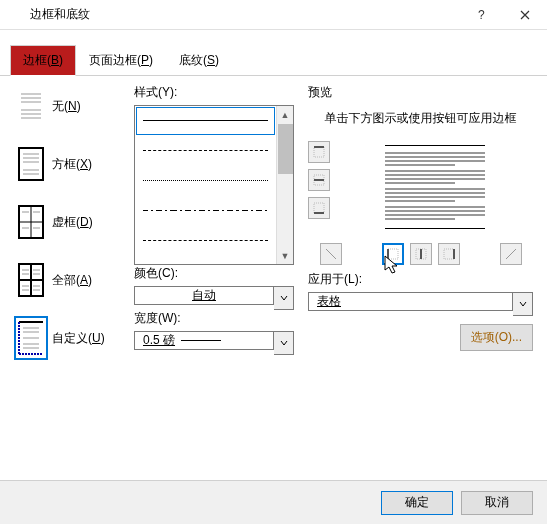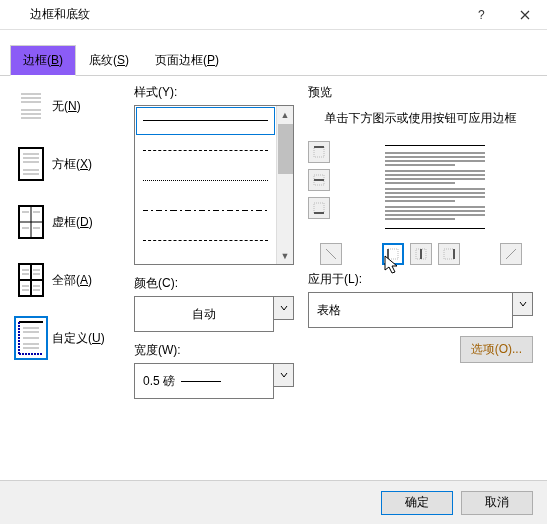--- a/index.html
+++ b/index.html
@@ -5,21 +5,21 @@
 * { box-sizing: border-box; margin: 0; padding: 0; font-family: "Microsoft YaHei", "SimSun", sans-serif; font-size: 12px; }
 body { background: #fff; width: 547px; height: 524px; position: relative; }
 
 .titlebar { height: 30px; background: #fff; border-bottom: 1px solid #e0e0e0; display: flex; align-items: center; padding-left: 10px; }
 .titlebar-text { flex: 1; color: #000; margin-left: 20px; }
 .titlebar-btn { width: 44px; height: 30px; display: flex; align-items: center; justify-content: center; color: #333; cursor: pointer; }
 .titlebar-btn svg { width: 10px; height: 10px; }
 
 .tabs { display: flex; padding: 14px 10px 0 10px; border-bottom: 1px solid #d0d0d0; }
 .tab { padding: 6px 12px; border: 1px solid transparent; cursor: pointer; position: relative; top: 1px; color: #000; }
-.tab.active { border: 1px solid #d0d0d0; border-bottom: 1px solid #fff; background: #8b5cf6; }
+.tab.active { border: 1px solid #d0d0d0; border-bottom: 1px solid #fff; background: #b91c1c; }
 .tab .ul { text-decoration: underline; }
 
 .body-area { display: flex; padding: 8px 14px 10px 14px; gap: 14px; }
 
 .col1 { width: 106px; }
 .section-label { color: #000; margin-bottom: 4px; }
 .setting-item { display: flex; align-items: center; gap: 4px; margin-bottom: 14px; cursor: pointer; }
 .setting-icon { width: 34px; height: 44px; display: flex; align-items: center; justify-content: center; border: 1px solid transparent; }
 .setting-item.selected .setting-icon { border: 2px solid #0078d7; }
 .setting-label .ul { text-decoration: underline; }
@@ -29,24 +29,24 @@
 .style-scroll { position: absolute; right: 0; top: 0; bottom: 0; width: 17px; background: #f0f0f0; border-left: 1px solid #ddd; display: flex; flex-direction: column; }
 .style-scroll .arr { height: 17px; display: flex; align-items: center; justify-content: center; color: #606060; font-size: 9px; }
 .style-scroll .thumb { width: 15px; margin: 1px; height: 50px; background: #c0c0c0; }
 .style-scroll .track { flex: 1; }
 .style-row { height: 30px; border-bottom: 1px solid transparent; display: flex; align-items: center; padding: 0 8px; margin-right: 17px; }
 .style-row.selected { outline: 1px solid #0078d7; outline-offset: -2px; }
 .line-sample { width: 100%; border-top: 1px solid #000; }
 .line-sample.dashed { border-top: 1px dashed #000; }
 
 .combo { display: flex; margin-top: 4px; }
-.combo-field { flex: 1; border: 1px solid #7a7a7a; height: 36px; display: flex; align-items: center; padding: 0 8px; background: #fff; }
+.combo-field { flex: 1; border: 1px solid #7a7a7a; height: 19px; display: flex; align-items: center; padding: 0 8px; background: #fff; text-decoration: underline; }
 .combo-btn { width: 20px; height: 24px; border: 1px solid #7a7a7a; border-left: none; background: #efefef; display: flex; align-items: center; justify-content: center; cursor: pointer; }
 .combo-btn svg { width: 8px; height: 8px; }
-.sub-label { margin-top: 10px; }
+.sub-label { margin-top: 0; }
 
 .col3 { flex: 1; }
 .preview-msg { text-align: center; color: #000; margin: 8px 0 14px 0; line-height: 1.5; }
 .preview-zone { display: flex; gap: 6px; }
 .edge-col { display: flex; flex-direction: column; gap: 6px; }
 .edge-btn { width: 22px; height: 22px; border: 1px solid #adadad; background: #efefef; display: flex; align-items: center; justify-content: center; cursor: pointer; }
 .edge-btn.selected { border: 2px solid #0078d7; background: #fff; }
 .preview-box { flex: 1; display: flex; align-items: center; justify-content: center; padding: 4px 14px; }
 .doc-preview { width: 100px; position: relative; }
 .doc-preview .para { margin-bottom: 4px; }
@@ -87,24 +87,24 @@
         <path d="M1 1 L9 9 M9 1 L1 9" stroke="currentColor" stroke-width="1.2"></path>
       </svg>
   </div>
 </div>
 
 <div class="tabs">
   <div class="tab active">
     <span>边框(</span><span class="ul">B</span><span>)</span>
   </div>
   <div class="tab">
+    <span>页面边框(</span><span class="ul">P</span><span>)</span>
+  </div>
+  <div class="tab">
     <span>底纹(</span><span class="ul">S</span><span>)</span>
-  </div>
-  <div class="tab">
-    <span>页面边框(</span><span class="ul">P</span><span>)</span>
   </div>
 </div>
 
 <div class="body-area">
 
   <div class="col1">
 
     <div class="setting-item">
       <div class="setting-icon">
         <svg class="icon-box-svg" viewBox="0 0 28 36">

